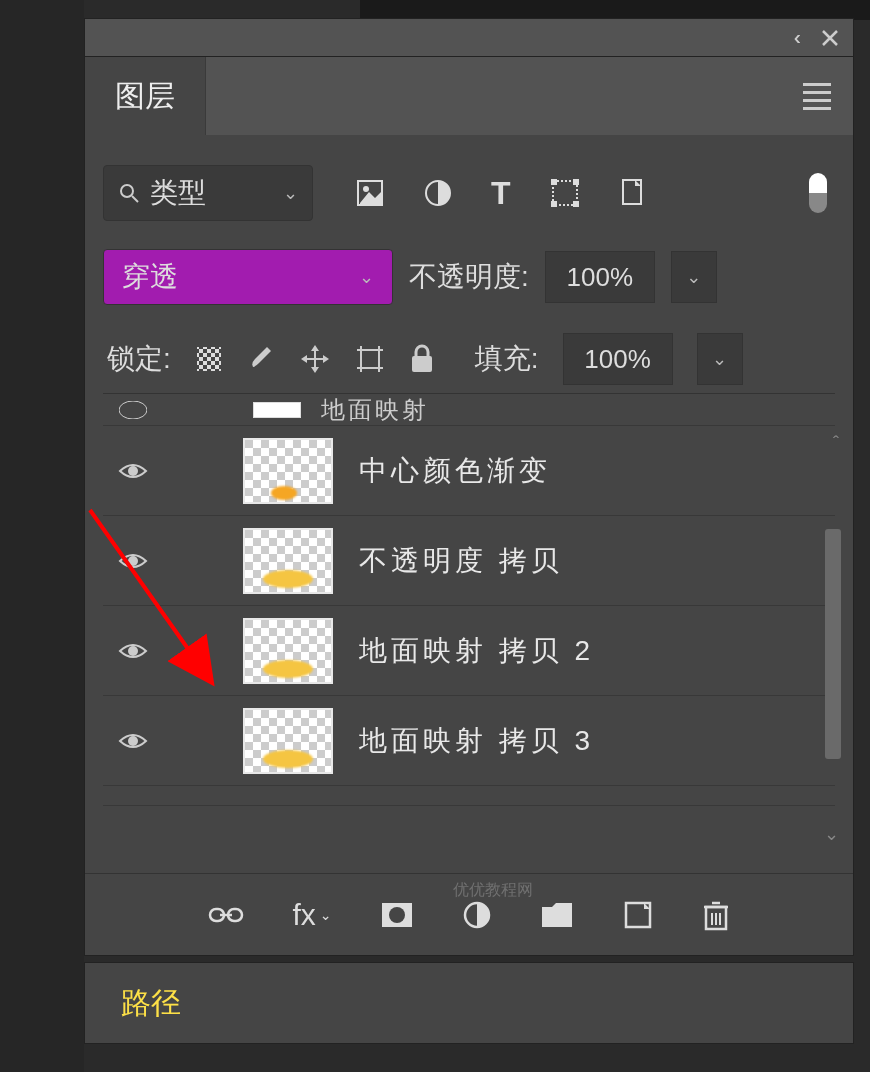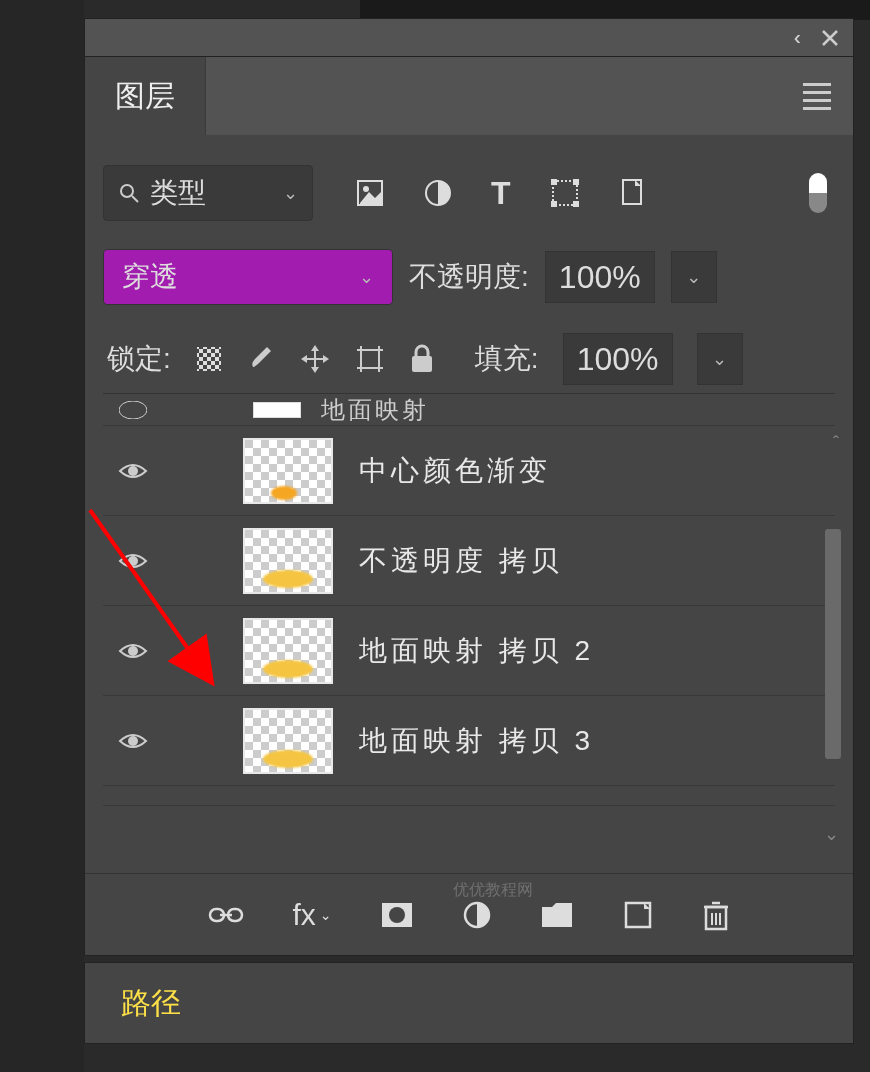--- a/index.html
+++ b/index.html
@@ -147,21 +147,21 @@
   .blend-select .chev { margin-left:auto; font-size:18px; color:#bbb;}
   .label { font-size: 28px; color: #ddd; }
   .val-box {
     width: 110px;
     height: 52px;
     background: #3a3a3a;
     border: 1px solid #333;
     display: flex;
     align-items: center;
     justify-content: center;
-    font-size: 32px;
+    font-size: 26px;
     color: #ddd;
   }
   .chev-box {
     width: 46px;
     height: 52px;
     background: #3a3a3a;
     border: 1px solid #333;
     display:flex;align-items:center;justify-content:center;
     font-size:18px;color:#bbb;
   }

